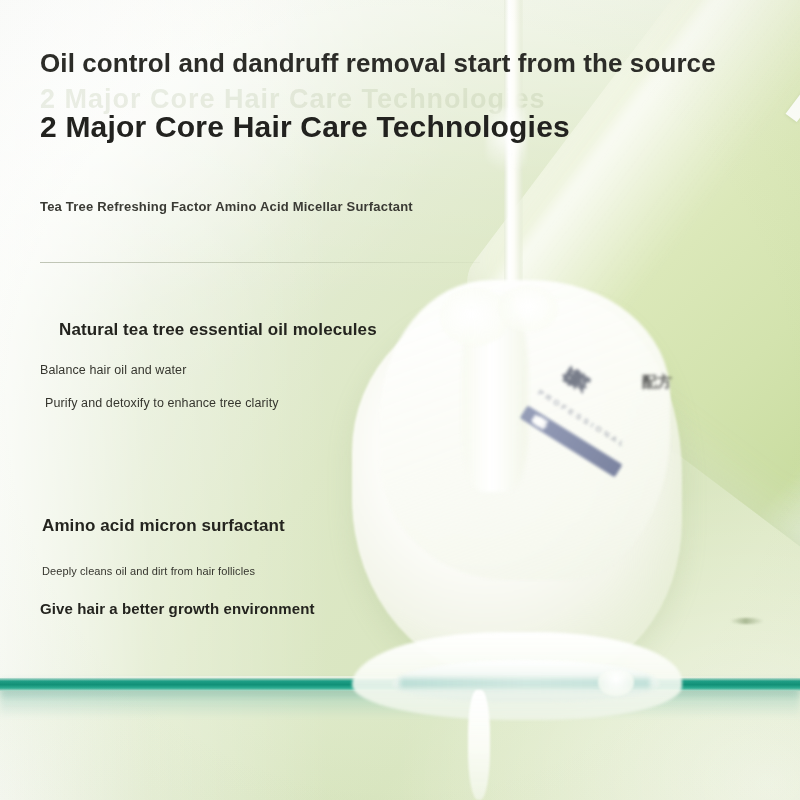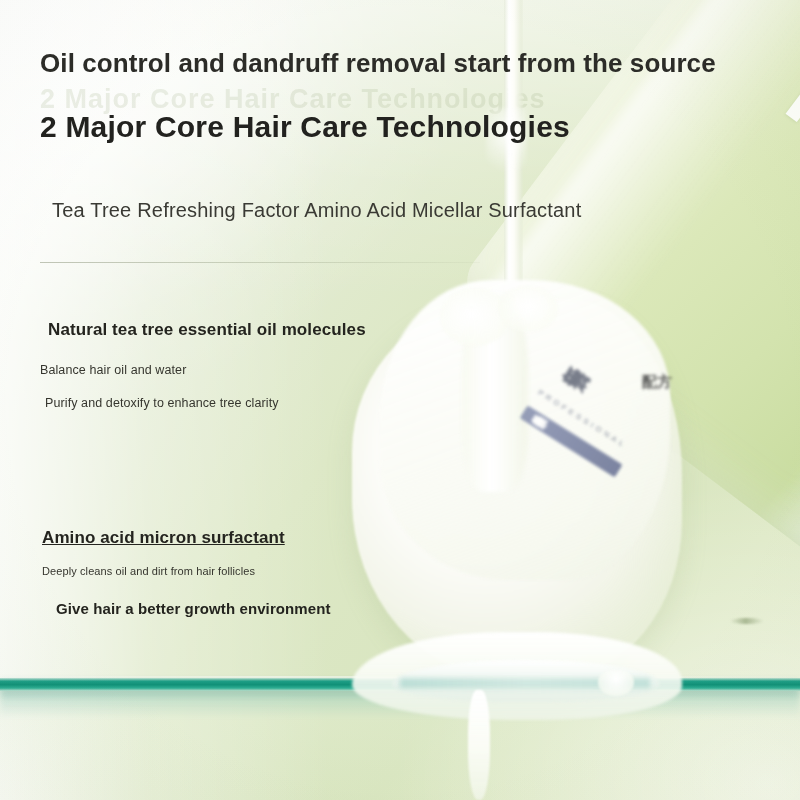--- a/index.html
+++ b/index.html
@@ -243,22 +243,22 @@
     position:absolute; left:40px; top:48px;
     font-size:26px; font-weight:700; color:#2c2c28;
     letter-spacing:0.1px; white-space:nowrap;
   }
   .headline-main {
     position:absolute; left:40px; top:110px;
     font-size:30px; font-weight:700; color:#22221f;
     letter-spacing:0.2px; white-space:nowrap;
   }
   .subhead {
-    position:absolute; left:52px; top:199px;
-    font-size:20px; font-weight:400; color:#3a3a34;
+    position:absolute; left:40px; top:199px;
+    font-size:13px; font-weight:700; color:#3a3a34;
     letter-spacing:0.2px; white-space:nowrap;
   }
   .divider {
     position:absolute; left:40px; top:262px; width:440px; height:1px;
     background:linear-gradient(90deg, rgba(120,130,100,0.45) 0%, rgba(130,140,110,0.30) 55%, rgba(140,150,120,0.06) 100%);
   }
 
   .feat { position:absolute; }
   .feat-title {
     font-size:17px; font-weight:700; color:#24241f;
@@ -271,28 +271,28 @@
   .feat-line-tiny {
     font-size:11px; font-weight:400; color:#35352e;
     letter-spacing:0.1px; white-space:nowrap;
   }
   .feat-line-md {
     font-size:15px; font-weight:600; color:#24241f;
     letter-spacing:0.1px; white-space:nowrap;
   }
 
   #f1 { left:40px; top:320px; }
-  #f1 .r1 { position:absolute; left:8px;  top:0px;  }
+  #f1 .r1 { position:absolute; left:19px;  top:0px;  }
   #f1 .r2 { position:absolute; left:0px;  top:43px; }
   #f1 .r3 { position:absolute; left:5px;  top:76px; }
 
   #f2 { left:40px; top:516px; }
-  #f2 .r1 { position:absolute; left:2px;  top:12px;text-decoration:underline;  }
+  #f2 .r1 { position:absolute; left:2px;  top:0px;  }
   #f2 .r2 { position:absolute; left:2px;  top:49px; }
-  #f2 .r3 { position:absolute; left:16px;  top:84px; }
+  #f2 .r3 { position:absolute; left:0px;  top:84px; }
 </style>
 </head>
 <body>
 
 <div id="poster">
 
   <div class="bg-wash-top"></div>
   <div class="bg-wash-left"></div>
 
   <div class="watermark">2 Major Core Hair Care Technologies</div>

